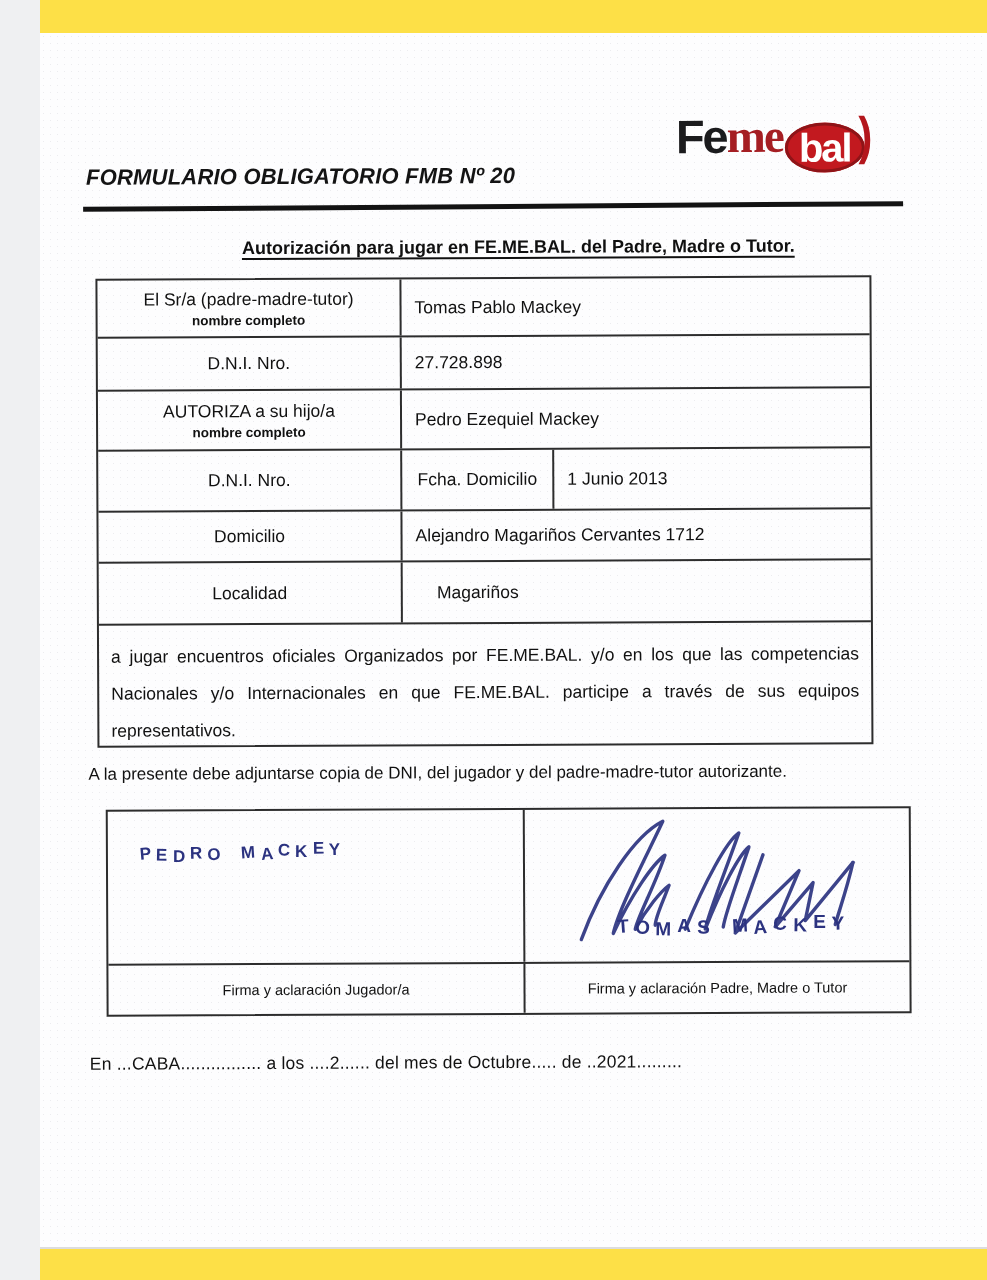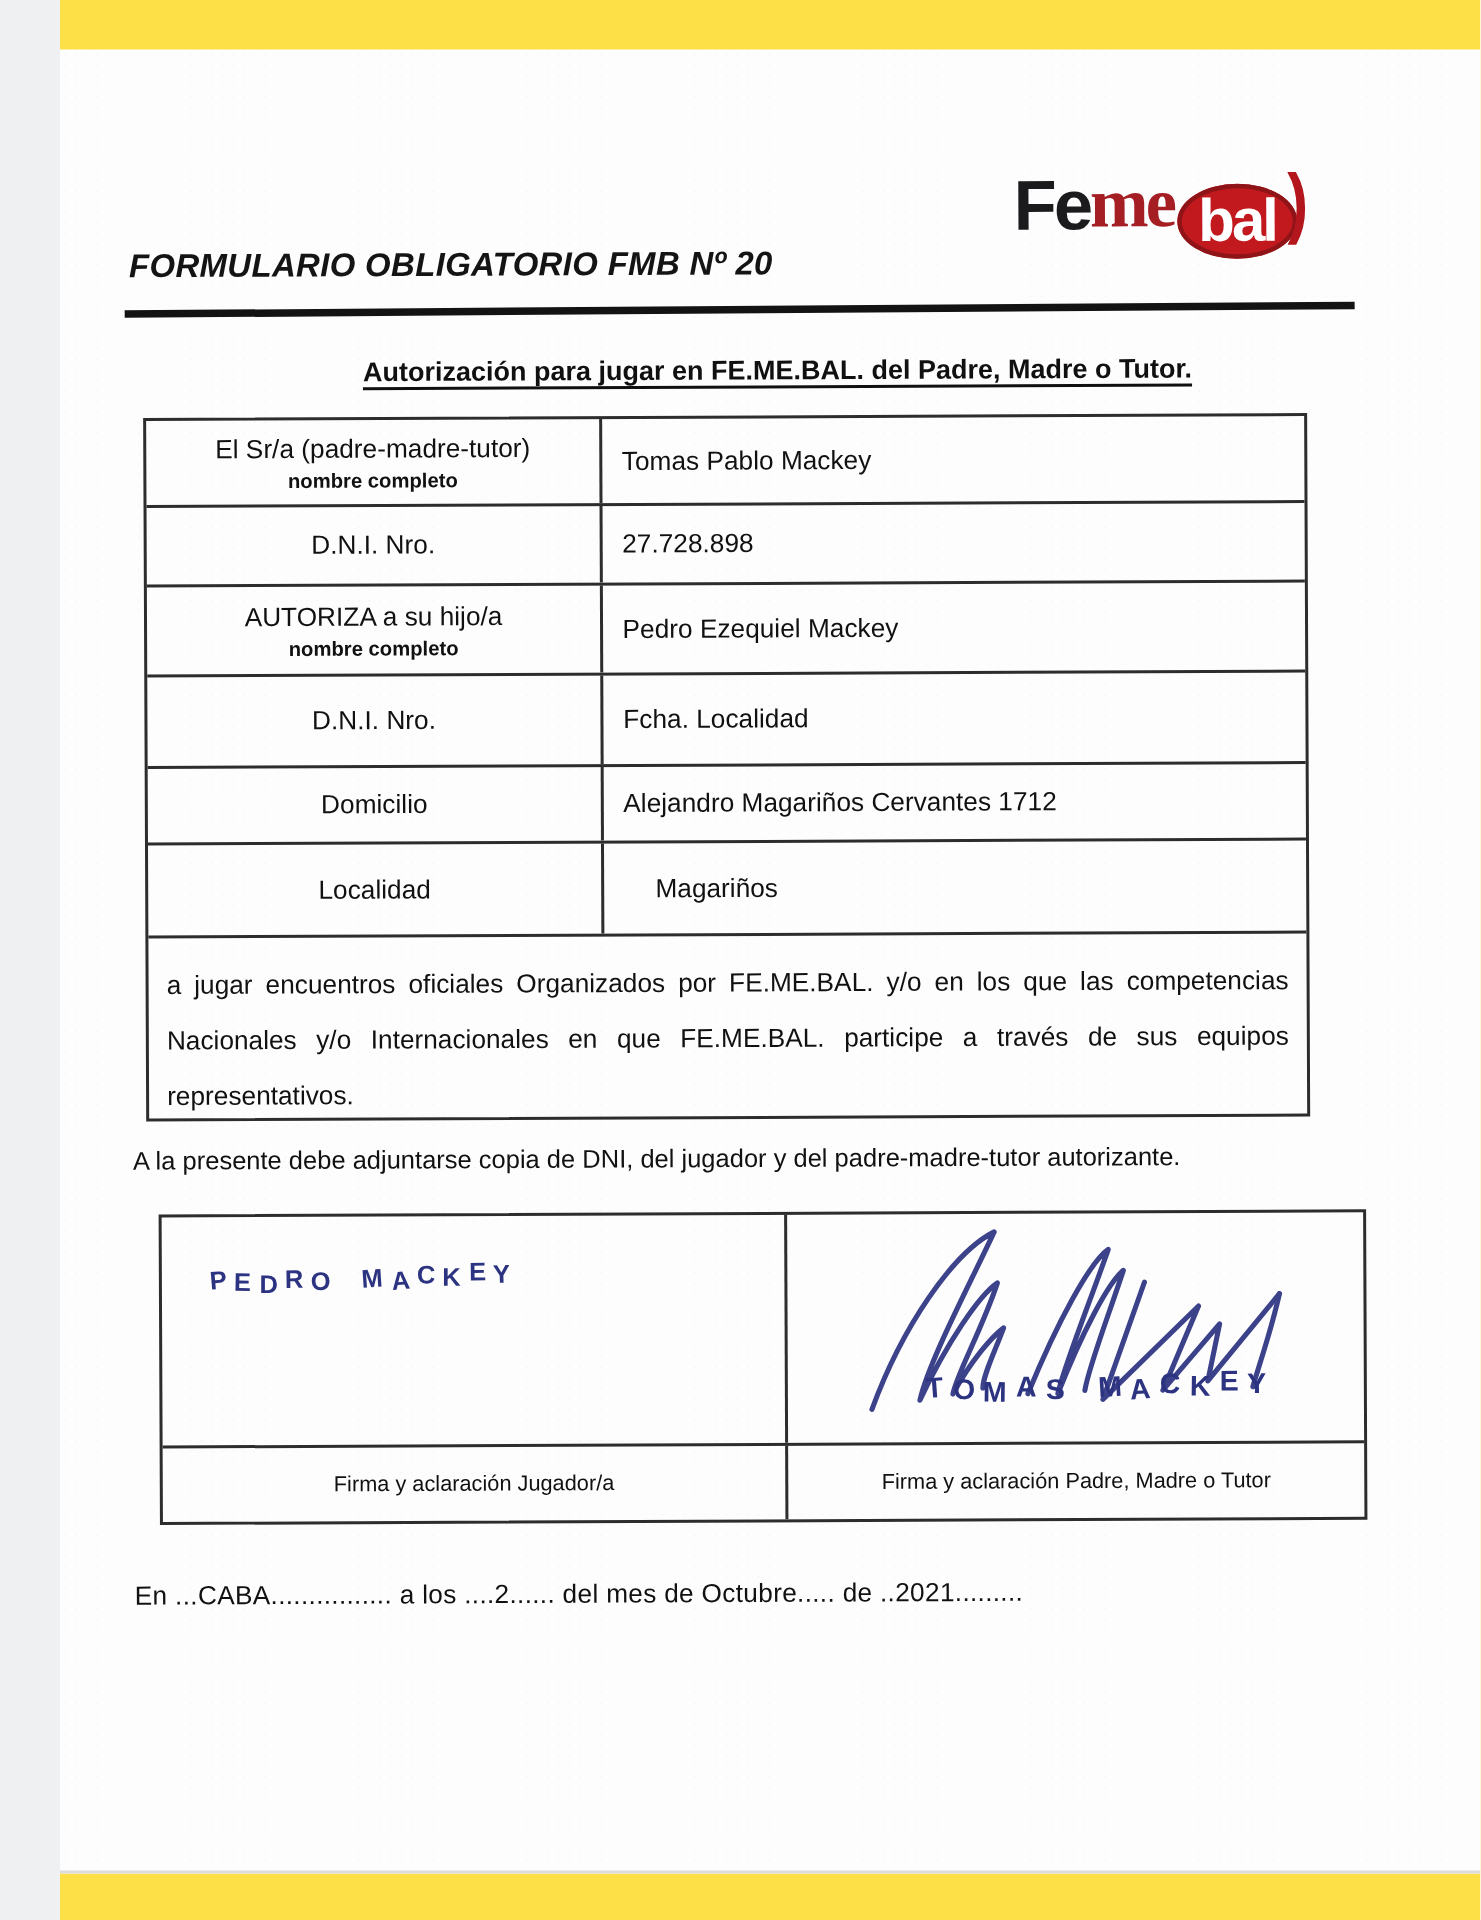--- a/index.html
+++ b/index.html
@@ -124,21 +124,22 @@
       <div class="trow cols2" style="height:60px;">
         <div class="cell">
           <span>AUTORIZA a su hijo/a</span>
           <span class="sub">nombre completo</span>
         </div>
         <div class="cell value">Pedro Ezequiel Mackey</div>
       </div>
 
       <div class="trow cols4" style="height:61px;">
         <div class="cell">D.N.I. Nro.</div>
-        <div class="cell">Fcha. Localidad</div>
+        <div class="cell">Fcha. Domicilio</div>
+        <div class="cell value">1 Junio 2013</div>
       </div>
 
       <div class="trow cols2" style="height:51px;">
         <div class="cell">Domicilio</div>
         <div class="cell value">Alejandro Magariños Cervantes 1712</div>
       </div>
 
       <div class="trow cols4" style="height:62px;">
         <div class="cell">Localidad</div>
         <div class="cell">Magariños</div>

